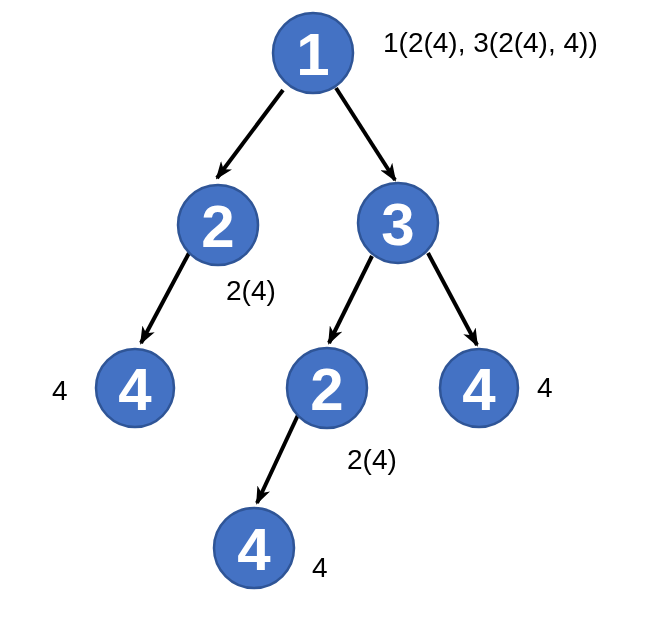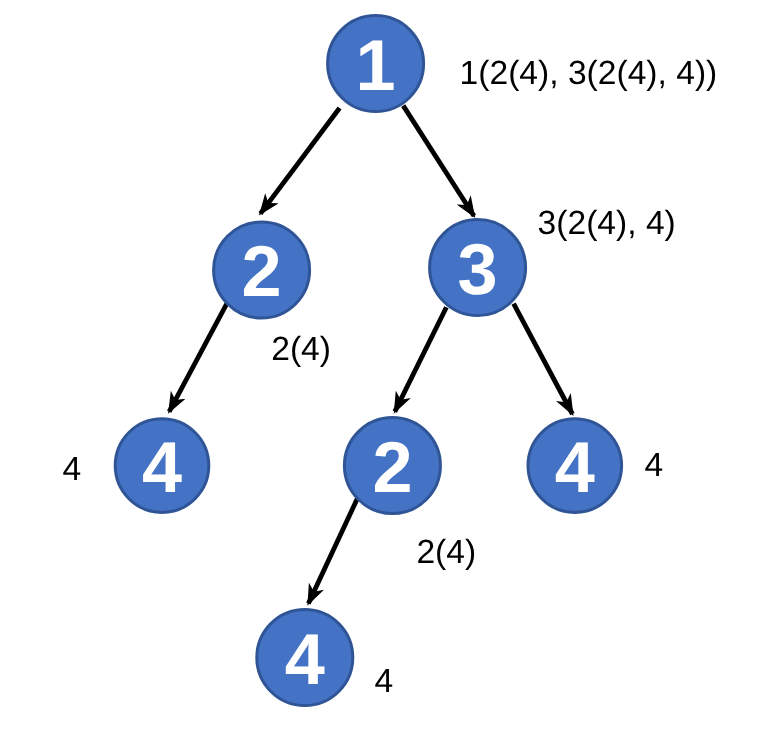--- a/index.html
+++ b/index.html
@@ -41,21 +41,21 @@
     text-anchor: middle;
   }
   .annotation {
     position: absolute;
     color: var(--annotation);
     font-size: 28px;
     line-height: 28px;
     white-space: nowrap;
     font-family: "Liberation Sans", "DejaVu Sans", sans-serif;
   }
-  #ann-root   { left: 383px; top: 47px;  }
+  #ann-root   { left: 383px; top: 29px;  }
   #ann-node3  { left: 448px; top: 172px; }
   #ann-node2  { left: 226px; top: 277px; }
   #ann-leaf4l { left: 52px;  top: 377px; }
   #ann-leaf4r { left: 537px; top: 374px; }
   #ann-node2b { left: 347px; top: 446px; }
   #ann-leaf4b { left: 312px; top: 554px; }
 </style>
 </head>
 <body>
 
@@ -103,20 +103,19 @@
         <text class="node-label" x="479" y="410">4</text>
       </g>
       <g>
         <circle class="node-circle" cx="254" cy="548" r="40"></circle>
         <text class="node-label" x="254" y="570">4</text>
       </g>
     </g>
   </svg>
 
   <div class="annotation" id="ann-root">1(2(4), 3(2(4), 4))</div>
-  <div class="annotation" id="ann-node3">3(2(4), 4)</div>
   <div class="annotation" id="ann-node2">2(4)</div>
   <div class="annotation" id="ann-leaf4l">4</div>
   <div class="annotation" id="ann-leaf4r">4</div>
   <div class="annotation" id="ann-node2b">2(4)</div>
   <div class="annotation" id="ann-leaf4b">4</div>
 
 </div>
 
 </body></html>

